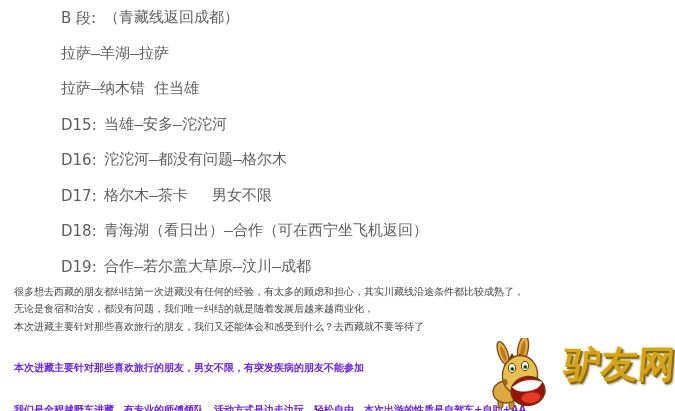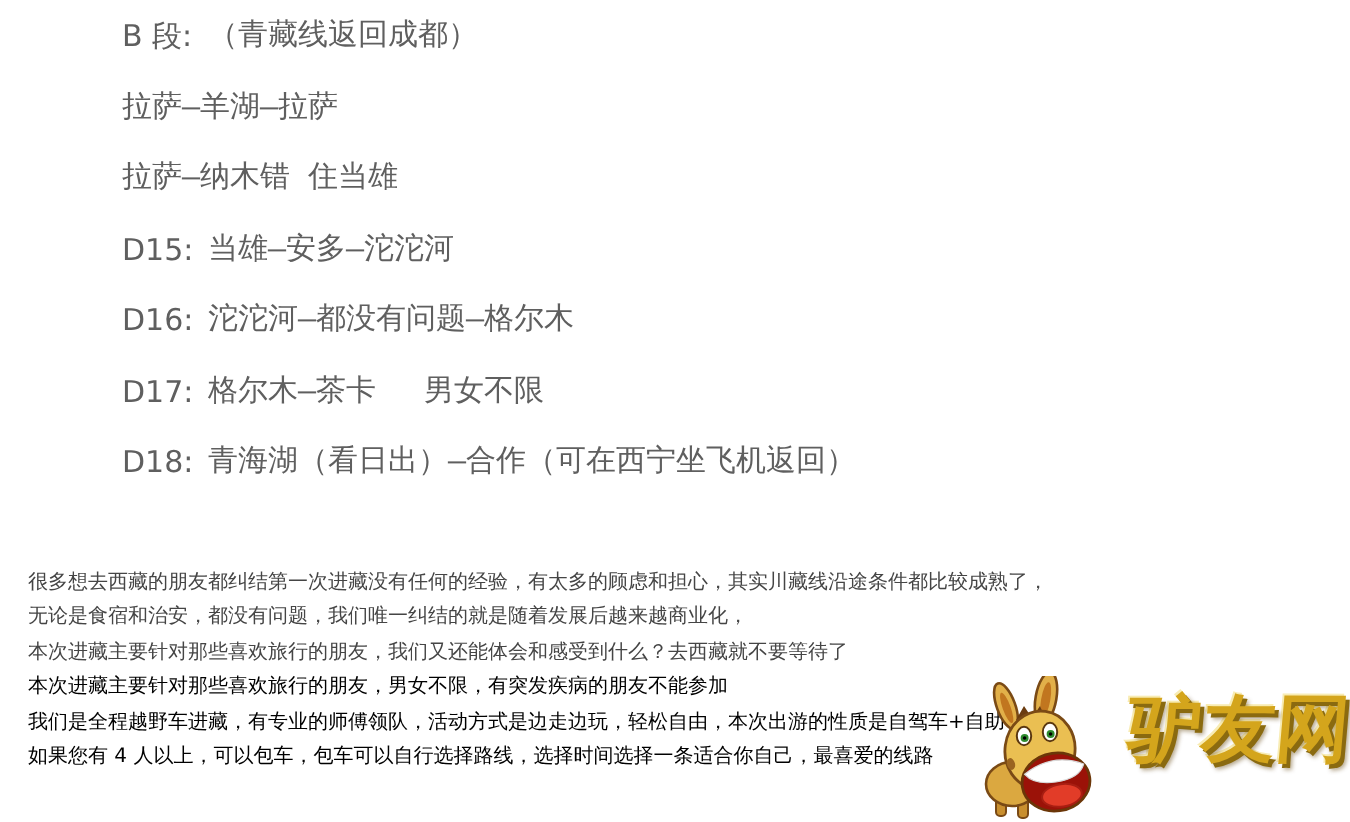--- a/index.html
+++ b/index.html
@@ -12,21 +12,21 @@
     font-size:15px;color:#5f5f5f;
   }
   .itin-row{display:flex;height:35.5px;line-height:35.5px;white-space:pre-wrap;margin-left:47px;}
   .itin-label{flex:0 0 43px;}
   .itin-text{flex:1;font-family:Liberation Mono, monospace;}
   .paragraphs{
     position:absolute;left:14px;top:283px;width:655px;
     font-size:10px;line-height:17.4px;color:#454545;
   }
   .para{margin:0;white-space:pre-wrap;}
-  .para.strong{color:#000000;font-weight:400;}
+  .para.strong{color:#6d28d9;font-weight:700;margin-top:24px;}
   .watermark{
     position:absolute;left:486px;top:334px;width:189px;height:77px;z-index:5;
   }
   .donkey{position:absolute;left:2px;top:4px;width:68px;height:72px;}
   .brand{
     position:absolute;left:78px;top:12px;
     font-size:37px;line-height:1;font-weight:700;letter-spacing:0px;
     color:#d4a51c;transform:skewX(-5deg);
     text-shadow:2px 2px 0 #8a6a10,3px 3px 2px rgba(90,60,0,.45),-1px -1px 0 #f8ecb4;
     white-space:nowrap;
@@ -62,20 +62,24 @@
     <span class="itin-label">D16:</span>
     <span class="itin-text">沱沱河—都没有问题—格尔木</span>
   </div>
   <div class="itin-row">
     <span class="itin-label">D17:</span>
     <span class="itin-text">格尔木—茶卡　 男女不限</span>
   </div>
   <div class="itin-row">
     <span class="itin-label">D18:</span>
     <span class="itin-text">青海湖（看日出）—合作（可在西宁坐飞机返回）</span>
+  </div>
+  <div class="itin-row">
+    <span class="itin-label">D19:</span>
+    <span class="itin-text">合作—若尔盖大草原—汶川—成都</span>
   </div>
 </div>
 
 <div class="paragraphs">
   <p class="para">很多想去西藏的朋友都纠结第一次进藏没有任何的经验，有太多的顾虑和担心，其实川藏线沿途条件都比较成熟了，</p>
   <p class="para">无论是食宿和治安，都没有问题，我们唯一纠结的就是随着发展后越来越商业化，</p>
   <p class="para">本次进藏主要针对那些喜欢旅行的朋友，我们又还能体会和感受到什么？去西藏就不要等待了</p>
   <p class="para strong">本次进藏主要针对那些喜欢旅行的朋友，男女不限，有突发疾病的朋友不能参加</p>
   <p class="para strong">我们是全程越野车进藏，有专业的师傅领队，活动方式是边走边玩，轻松自由，本次出游的性质是自驾车+自助+AA</p>
   <p class="para strong">如果您有 4 人以上，可以包车，包车可以自行选择路线，选择时间选择一条适合你自己，最喜爱的线路</p>

